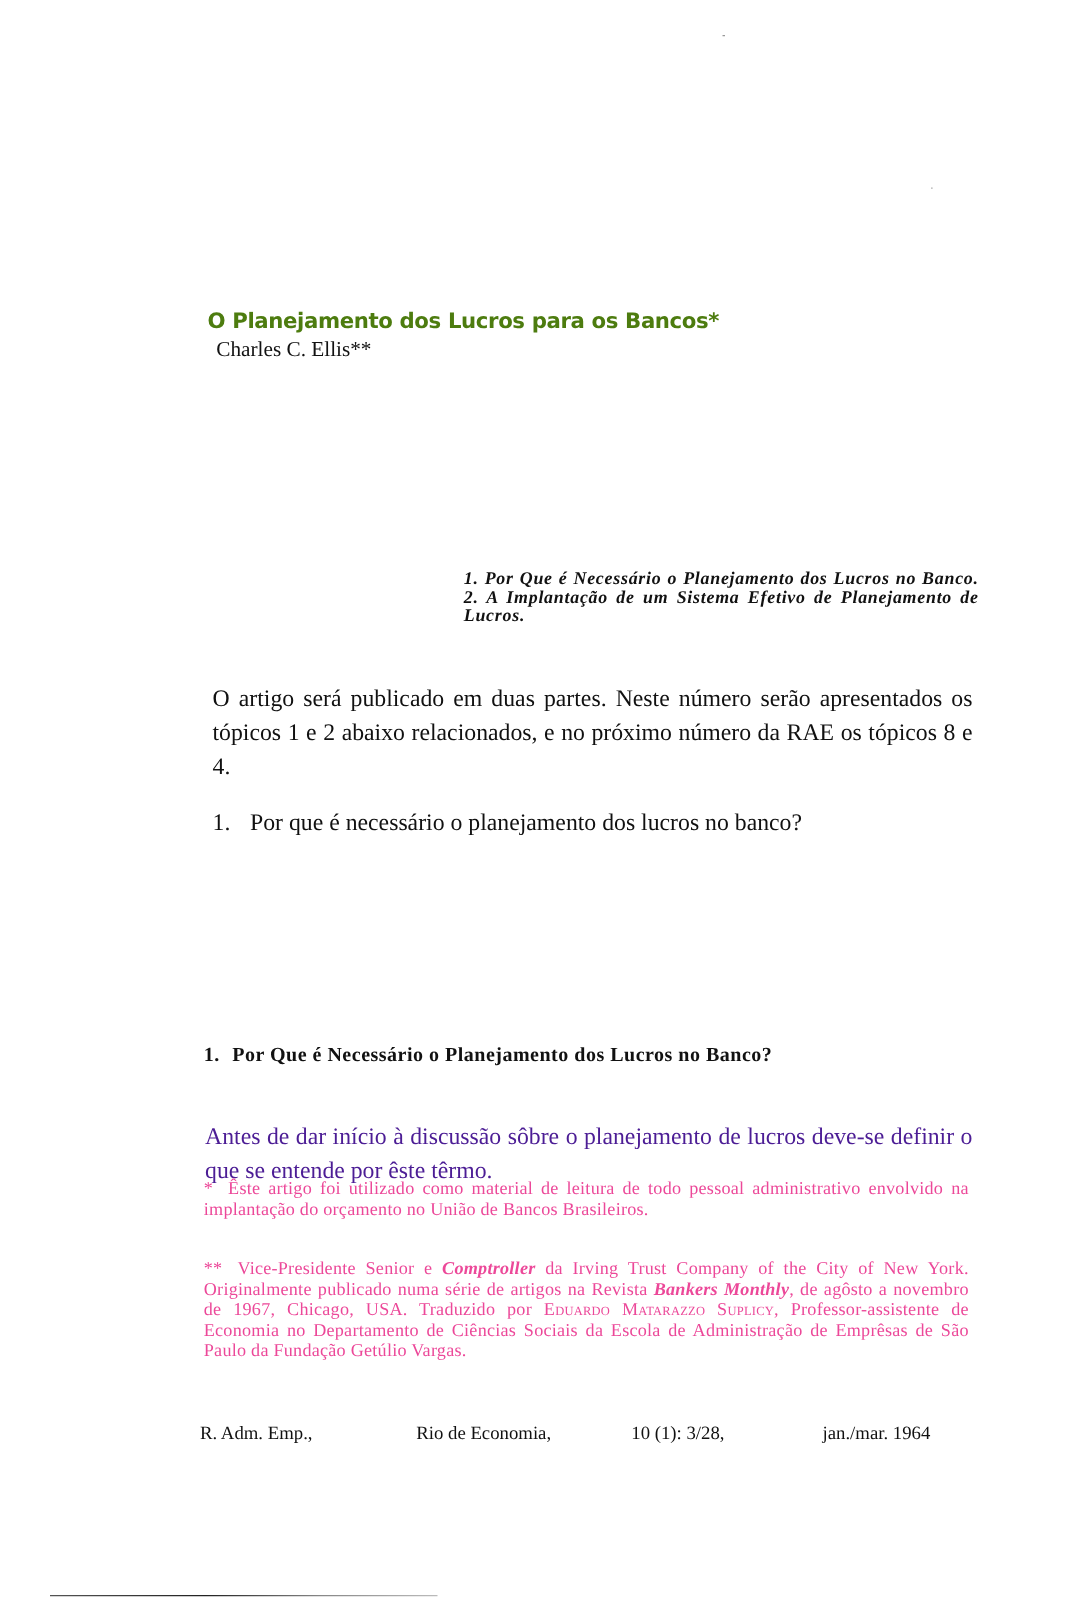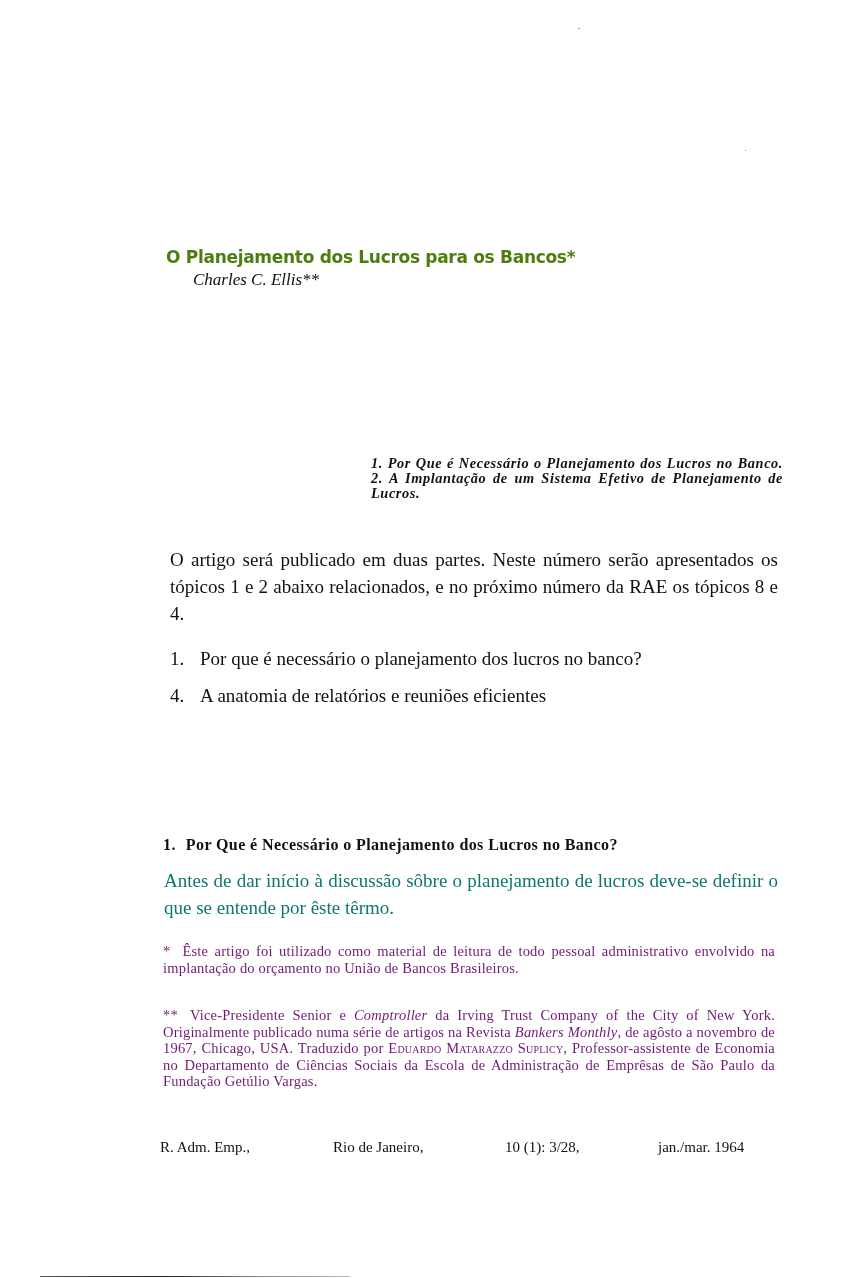--- a/index.html
+++ b/index.html
@@ -24,25 +24,23 @@
       font-size: 17px;
       letter-spacing: -0.3px;
       color: #4d7c0f;
       white-space: nowrap;
     }
     .author {
       position: absolute;
       left: 173px;
       top: 270px;
       font-family: "Liberation Serif", serif;
-      font-style: italic;
       font-size: 17px;
       color: #111;
       white-space: nowrap;
-      margin-left: 20px;
     }
     .abstract {
       position: absolute;
       left: 371px;
       top: 456px;
       width: 412px;
       font-family: "Liberation Serif", serif;
       font-style: italic;
       font-weight: bold;
       font-size: 14.3px;
@@ -91,44 +89,44 @@
       letter-spacing: 0.4px;
       color: #111;
       white-space: nowrap;
     }
     .section-heading .sec-num {
       margin-right: 10px;
     }
     .section-body {
       position: absolute;
       left: 164px;
-      top: 867px;
+      top: 896px;
       width: 614px;
       font-size: 19px;
       line-height: 27px;
-      color: #0f766e;
+      color: #4c1d95;
       text-align: justify;
     }
     .footnote {
       position: absolute;
       left: 163px;
       width: 612px;
       font-size: 14.5px;
       line-height: 16.5px;
       text-align: justify;
-      color: #701a75;
+      color: #ec4899;
       letter-spacing: 0.2px;
     }
     .fn1 { top: 943px; }
     .fn2 { top: 1007px; }
     .footnote .mark {
       display: inline-block;
       margin-right: 12px;
     }
-    .footnote em { font-style: italic; }
+    .footnote em { font-style: italic; font-weight: bold; }
     .sc { font-variant: small-caps; }
     .citation {
       position: absolute;
       left: 160px;
       top: 1139px;
       width: 620px;
       font-size: 15px;
       color: #111;
       white-space: nowrap;
     }
@@ -162,41 +160,38 @@
 <div class="author">Charles C. Ellis**</div>
 
 <div class="abstract">1. Por Que é Necessário o Planejamento dos Lucros no Banco. 2. A Implantação de um Sistema Efetivo de Planejamento de Lucros.</div>
 
 <div class="intro">O artigo será publicado em duas partes. Neste número serão apresentados os tópicos 1 e 2 abaixo relacionados, e no próximo número da RAE os tópicos 8 e 4.</div>
 
 <ul class="topics">
   <li>
     <span class="num">1.</span><span>Por que é necessário o planejamento dos lucros no banco?</span>
   </li>
-  <li>
-    <span class="num">4.</span><span>A anatomia de relatórios e reuniões eficientes</span>
-  </li>
 </ul>
 
 <div class="section-heading">
   <span class="sec-num">1.</span><span>Por Que é Necessário o Planejamento dos Lucros no Banco?</span>
 </div>
 
 <div class="section-body">Antes de dar início à discussão sôbre o planejamento de lucros deve-se definir o que se entende por êste têrmo.</div>
 
 <div class="footnote fn1">
   <span class="mark">*</span><span>Êste artigo foi utilizado como material de leitura de todo pessoal administrativo envolvido na implantação do orçamento no União de Bancos Brasileiros.</span>
 </div>
 
 <div class="footnote fn2">
   <span class="mark">**</span><span>Vice-Presidente Senior e </span><em>Comptroller</em><span> da Irving Trust Company of the City of New York. Originalmente publicado numa série de artigos na Revista </span><em>Bankers Monthly</em><span>, de agôsto a novembro de 1967, Chicago, USA. Traduzido por </span><span class="sc">Eduardo Matarazzo Suplicy</span><span>, Professor-assistente de Economia no Departamento de Ciências Sociais da Escola de Administração de Emprêsas de São Paulo da Fundação Getúlio Vargas.</span>
 </div>
 
 <div class="citation">
   <span class="cit-journal">R. Adm. Emp.,</span>
-  <span class="cit-city">Rio de Janeiro,</span>
+  <span class="cit-city">Rio de Economia,</span>
   <span class="cit-volume">10 (1): 3/28,</span>
   <span class="cit-date">jan./mar. 1964</span>
 </div>
 
 <div class="speck" style="left:578px; top:28px;"></div>
 <div class="speck" style="left:745px; top:150px; width:1px;"></div>
 <div class="bottom-rule"></div>
 
 </body></html>

